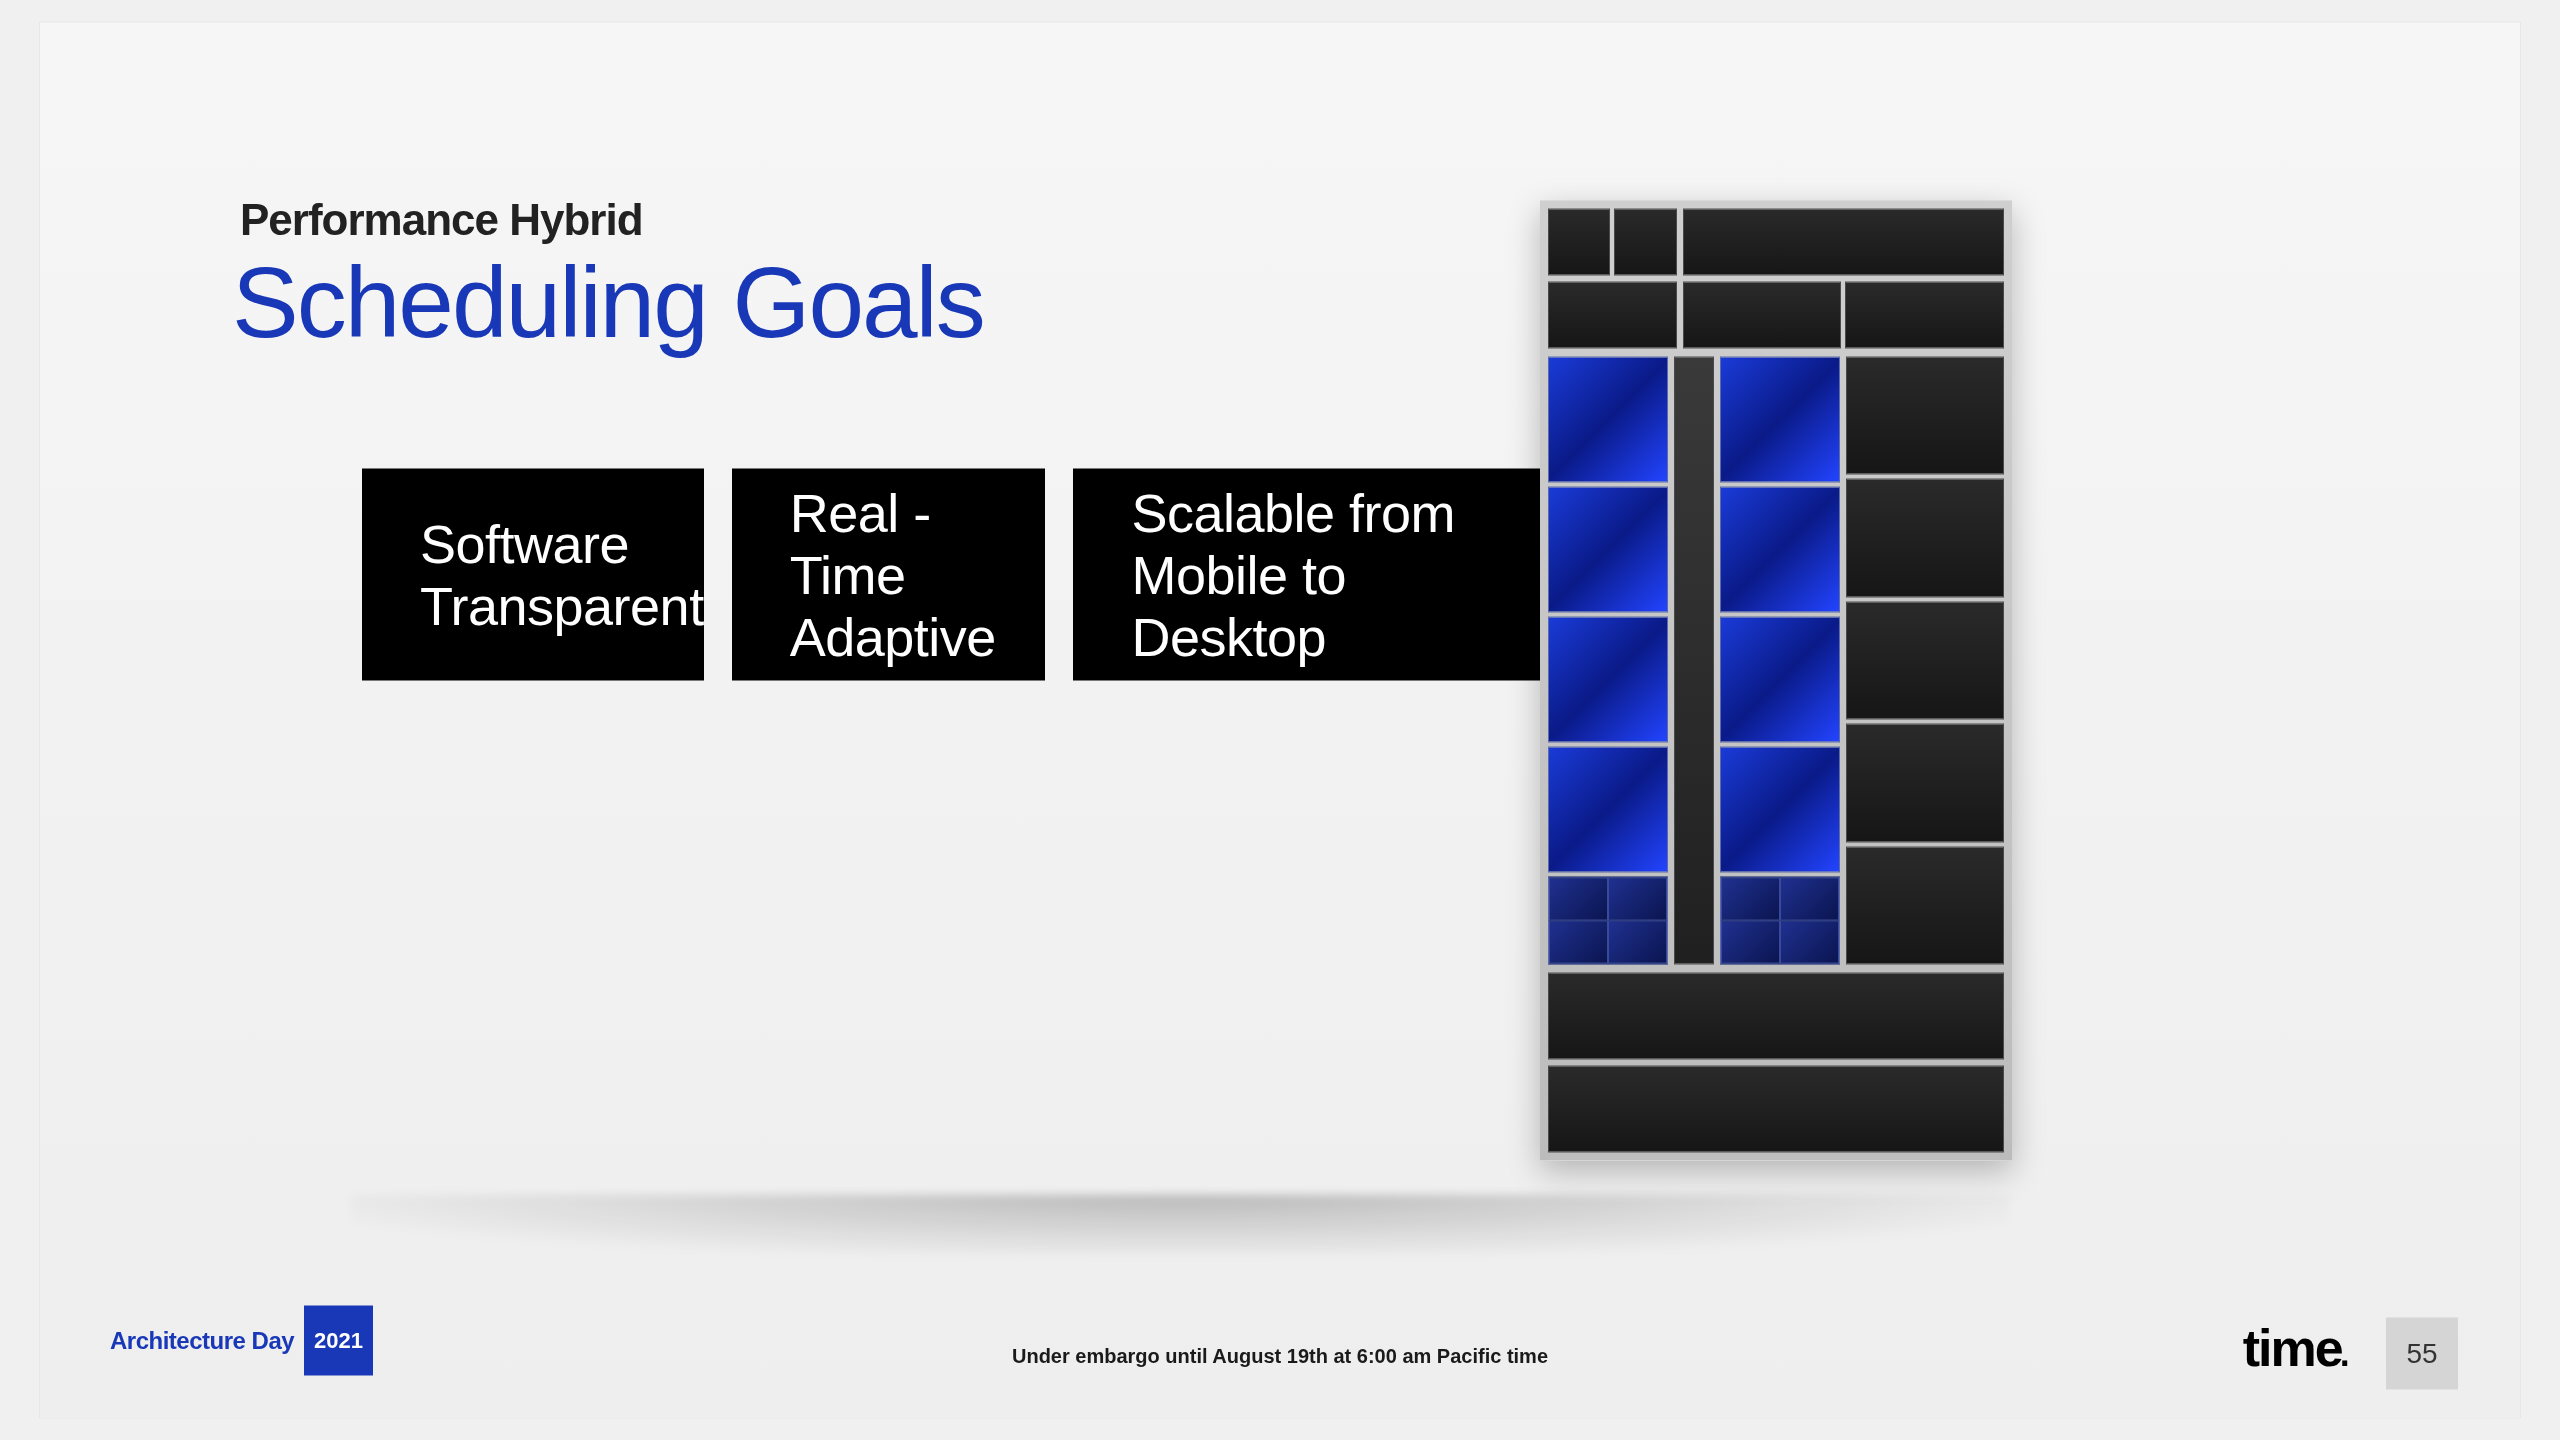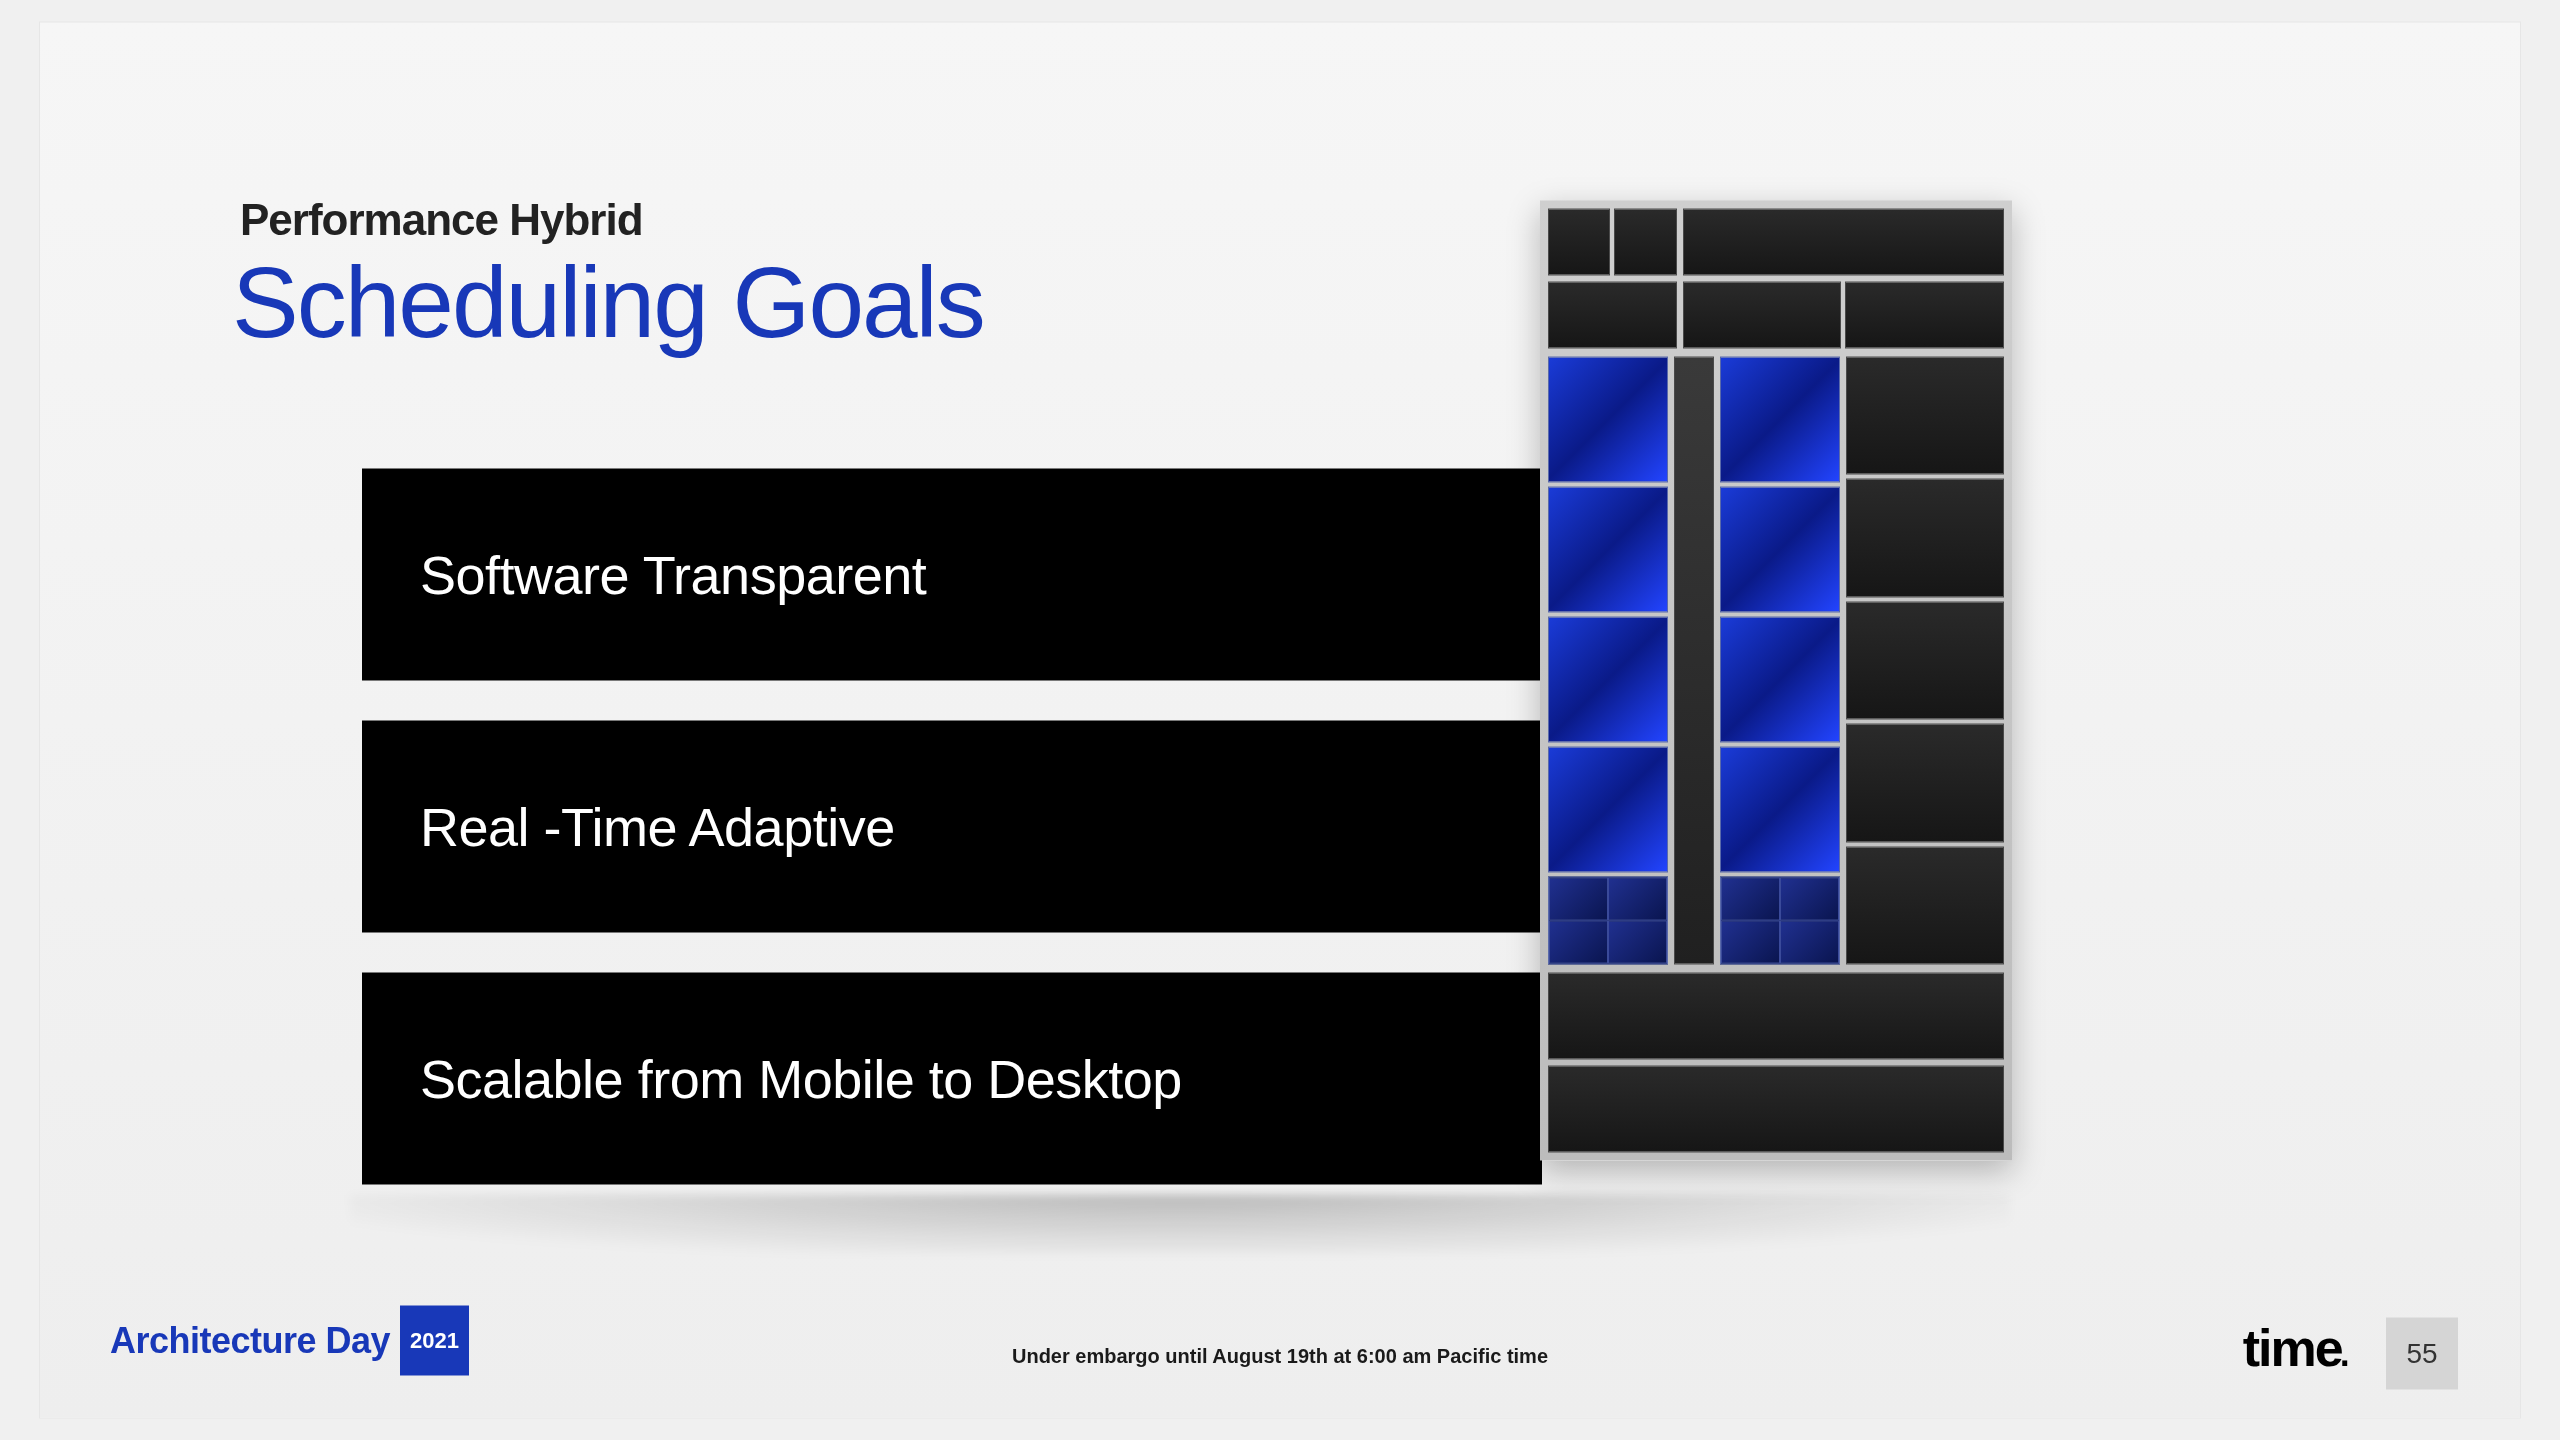--- a/index.html
+++ b/index.html
@@ -48,22 +48,22 @@
     color: #1838b8;
     letter-spacing: -2px;
   }
   
   .bars {
     position: absolute;
     left: 322px;
     top: 446px;
     width: 1180px;
     display: flex;
-    flex-direction: column;
-    gap: 40px;
+    flex-direction: row;
+    gap: 28px;
   }
   .bar {
     background: #000;
     color: #fff;
     height: 212px;
     display: flex;
     align-items: center;
     padding-left: 58px;
     font-size: 54px;
     font-weight: 300;
@@ -172,21 +172,21 @@
   .event-name {
     position: absolute;
     left: 70px;
     bottom: 0;
     display: flex;
     align-items: center;
     gap: 10px;
   }
   .event-text {
     color: #1838b8;
-    font-size: 36px;
+    font-size: 24px;
     font-weight: 600;
     letter-spacing: -0.5px;
   }
   .event-year {
     background: #1838b8;
     color: #fff;
     font-size: 22px;
     font-weight: 600;
     padding: 22px 10px;
   }

